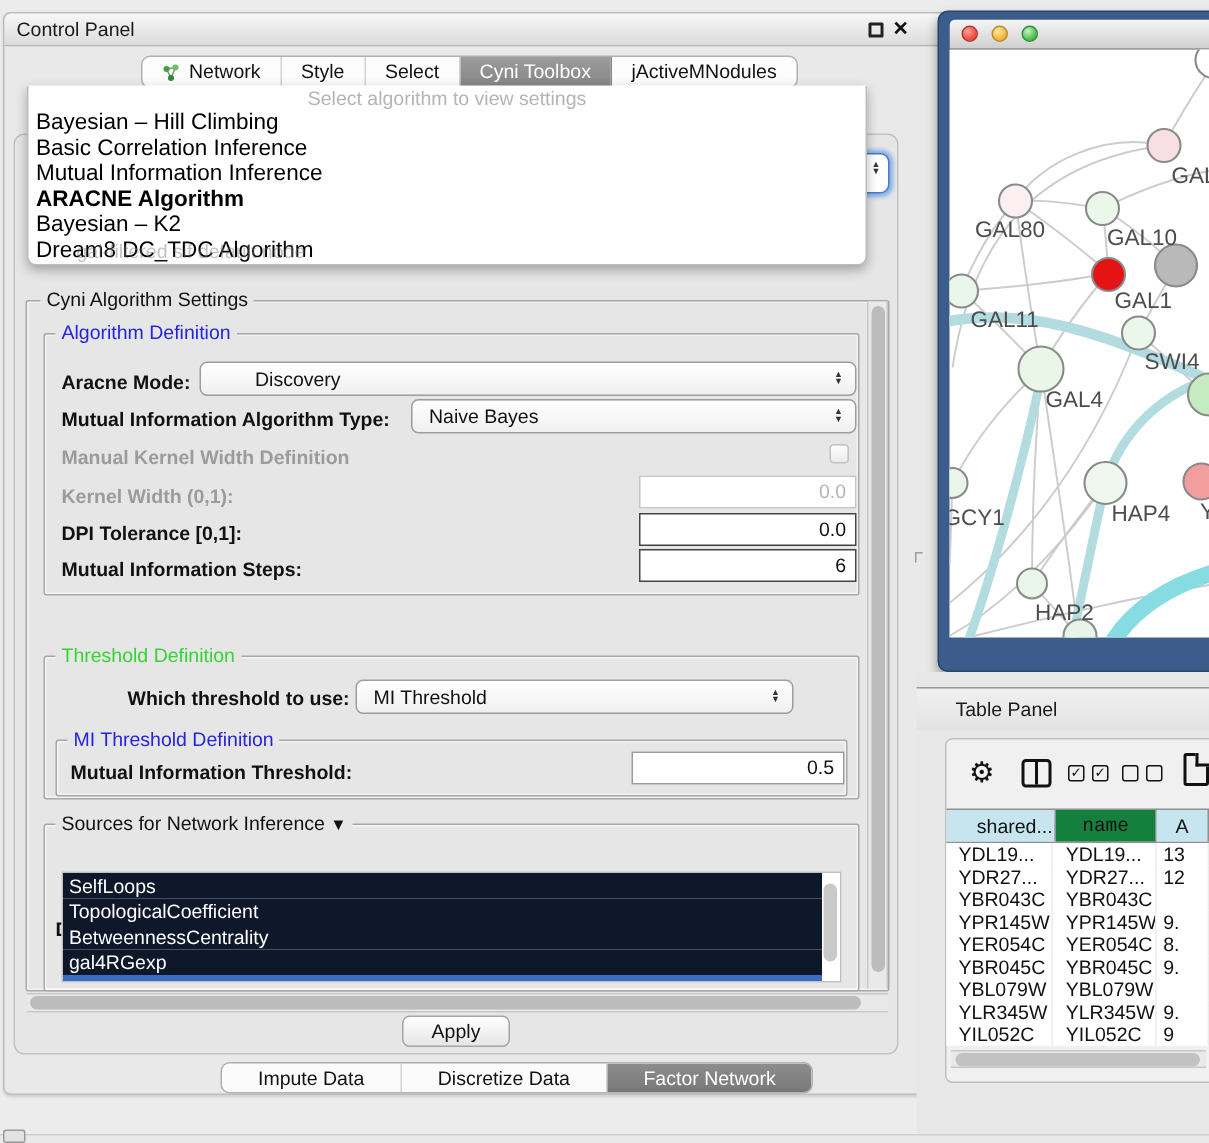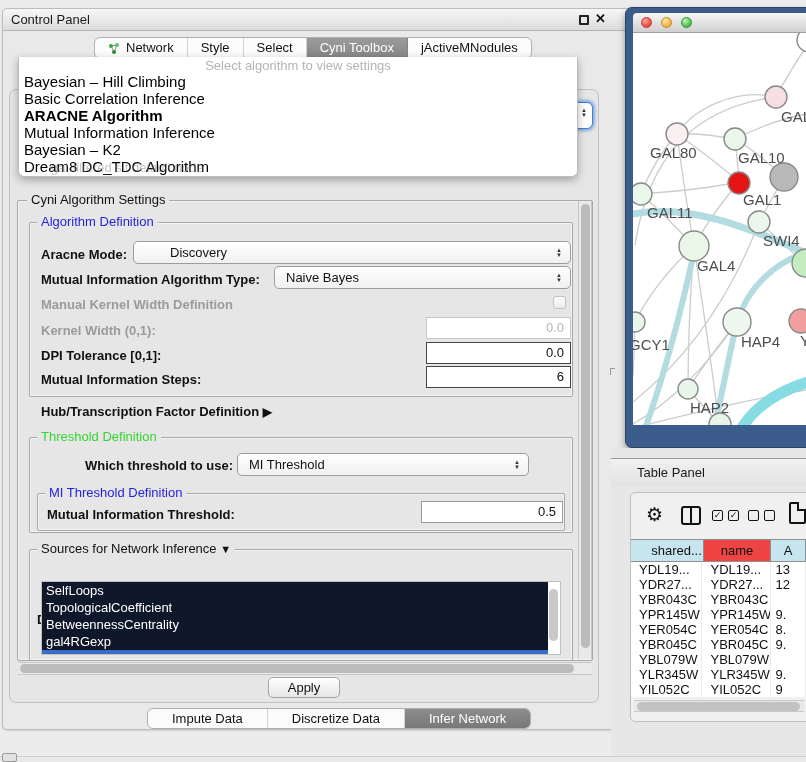--- a/index.html
+++ b/index.html
@@ -181,24 +181,20 @@
 
     <span class="abs bold gray" style="left:38px; top:314px;">Kernel Width (0,1):</span>
     <div class="abs field dis" style="left:423px; top:308px; width:145px;">0.0</div>
 
     <span class="abs bold" style="left:38px; top:339px;">DPI Tolerance [0,1]:</span>
     <div class="abs field" style="left:423px; top:333px; width:145px;">0.0</div>
 
     <span class="abs bold" style="left:38px; top:363px;">Mutual Information Steps:</span>
     <div class="abs field" style="left:423px; top:357px; width:145px;">6</div>
 
-    <span class="abs bold" style="left:38px; top:395px;">
-      <span>Hub/Transcription Factor Definition</span>
-      <span style="font-size:12px;"> ▶</span>
-    </span>
 
     <div class="abs group g-thr" style="left:26px; top:428px;"></div>
     <span class="abs group-label lbl-green" style="left:34px; top:421px;">Threshold Definition</span>
 
     <span class="abs bold" style="left:82px; top:449px;">Which threshold to use:</span>
     <div class="abs combo" style="left:234px; top:444px; width:292px;">
       <span>MI Threshold</span>
       <span class="stepper">▲<br>▼</span>
     </div>
 
@@ -228,30 +224,30 @@
     </div>
     <div class="abs sb-track-h" style="left:15px; top:653px; width:574px; height:13px;">
       <div class="sb-thumb" style="position:absolute; left:2px; top:1px; width:554px; height:9px;"></div>
     </div>
 
     <div class="abs apply-btn" style="left:265px; top:668px;">Apply</div>
 
     <div class="abs btabbar" style="left:144px; top:699px;">
       <div class="btab"><span>Impute Data</span></div>
       <div class="btab"><span>Discretize Data</span></div>
-      <div class="btab sel"><span>Infer Network</span></div>
+      <div class="btab sel"><span>Factor Network</span></div>
     </div>
 
     <div class="abs popup" style="left:15px; top:48px;">
       <div class="abs popup-placeholder">Select algorithm to view settings</div>
       <div class="abs popup-items" id="algo-options">
           <div class="popup-item">Bayesian – Hill Climbing</div>
           <div class="popup-item">Basic Correlation Inference</div>
+          <div class="popup-item">Mutual Information Inference</div>
           <div class="popup-item hl">ARACNE Algorithm</div>
-          <div class="popup-item">Mutual Information Inference</div>
           <div class="popup-item">Bayesian – K2</div>
           <div class="popup-item">Dream8 DC_TDC Algorithm</div>
         </div>
     </div>
     <span class="abs ghost-text" style="left:48px; top:151px;">gal-filtered sif default node</span>
   </div>
 
   <div class="abs splitter-mark"></div>
 
   <div class="abs net-frame"></div>
@@ -333,21 +329,21 @@
   </span>
   <span class="abs" style="left:748px; top:510px; width:30px; height:12px;">
     <span class="cb-sm" style="left:0;"></span>
     <span class="cb-sm" style="left:16px;"></span>
   </span>
   <span class="abs page-icon"></span>
 
   <div class="abs tbl">
     <div class="tbl-head" id="tbl-head">
         <div class="tbl-hcell" style="width: 81px; background: rgb(198, 229, 239); padding-left: 19px;">shared...</div>
-        <div class="tbl-hcell" style="width: 77px; background: #ef4444;">name</div>
+        <div class="tbl-hcell" style="width: 77px; background: #15803d; font-family: Liberation Mono, monospace;">name</div>
         <div class="tbl-hcell" style="width: 40px; background: rgb(198, 229, 239);">A</div>
       </div>
     <div class="tbl-rows" id="tbl-rows">
         <div class="tbl-row">
           <div class="tbl-cell" style="width: 81px; padding-left: 8px;">YDL19...</div>
           <div class="tbl-cell" style="width: 77px; padding-left: 8px;">YDL19...</div>
           <div class="tbl-cell" style="width: 40px; padding-left: 5px;">13</div>
         </div>
         <div class="tbl-row">
           <div class="tbl-cell" style="width: 81px; padding-left: 8px;">YDR27...</div>

